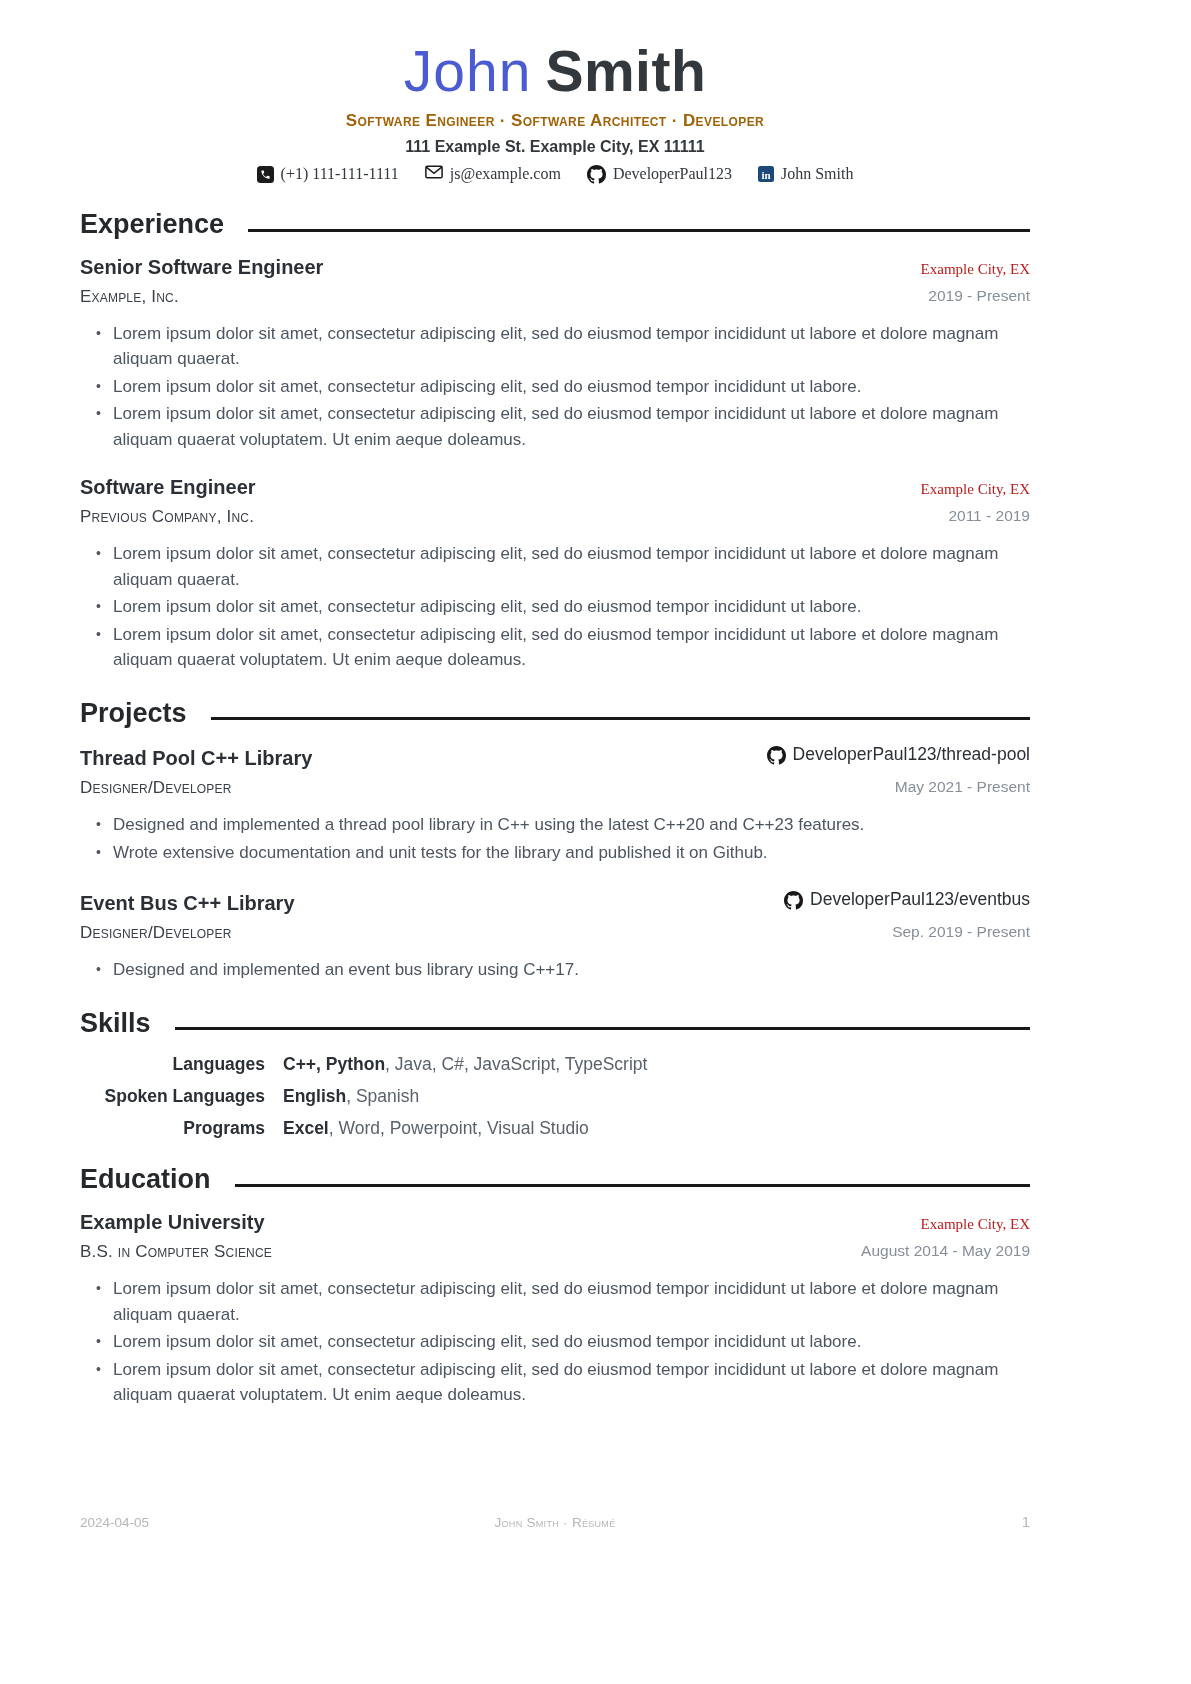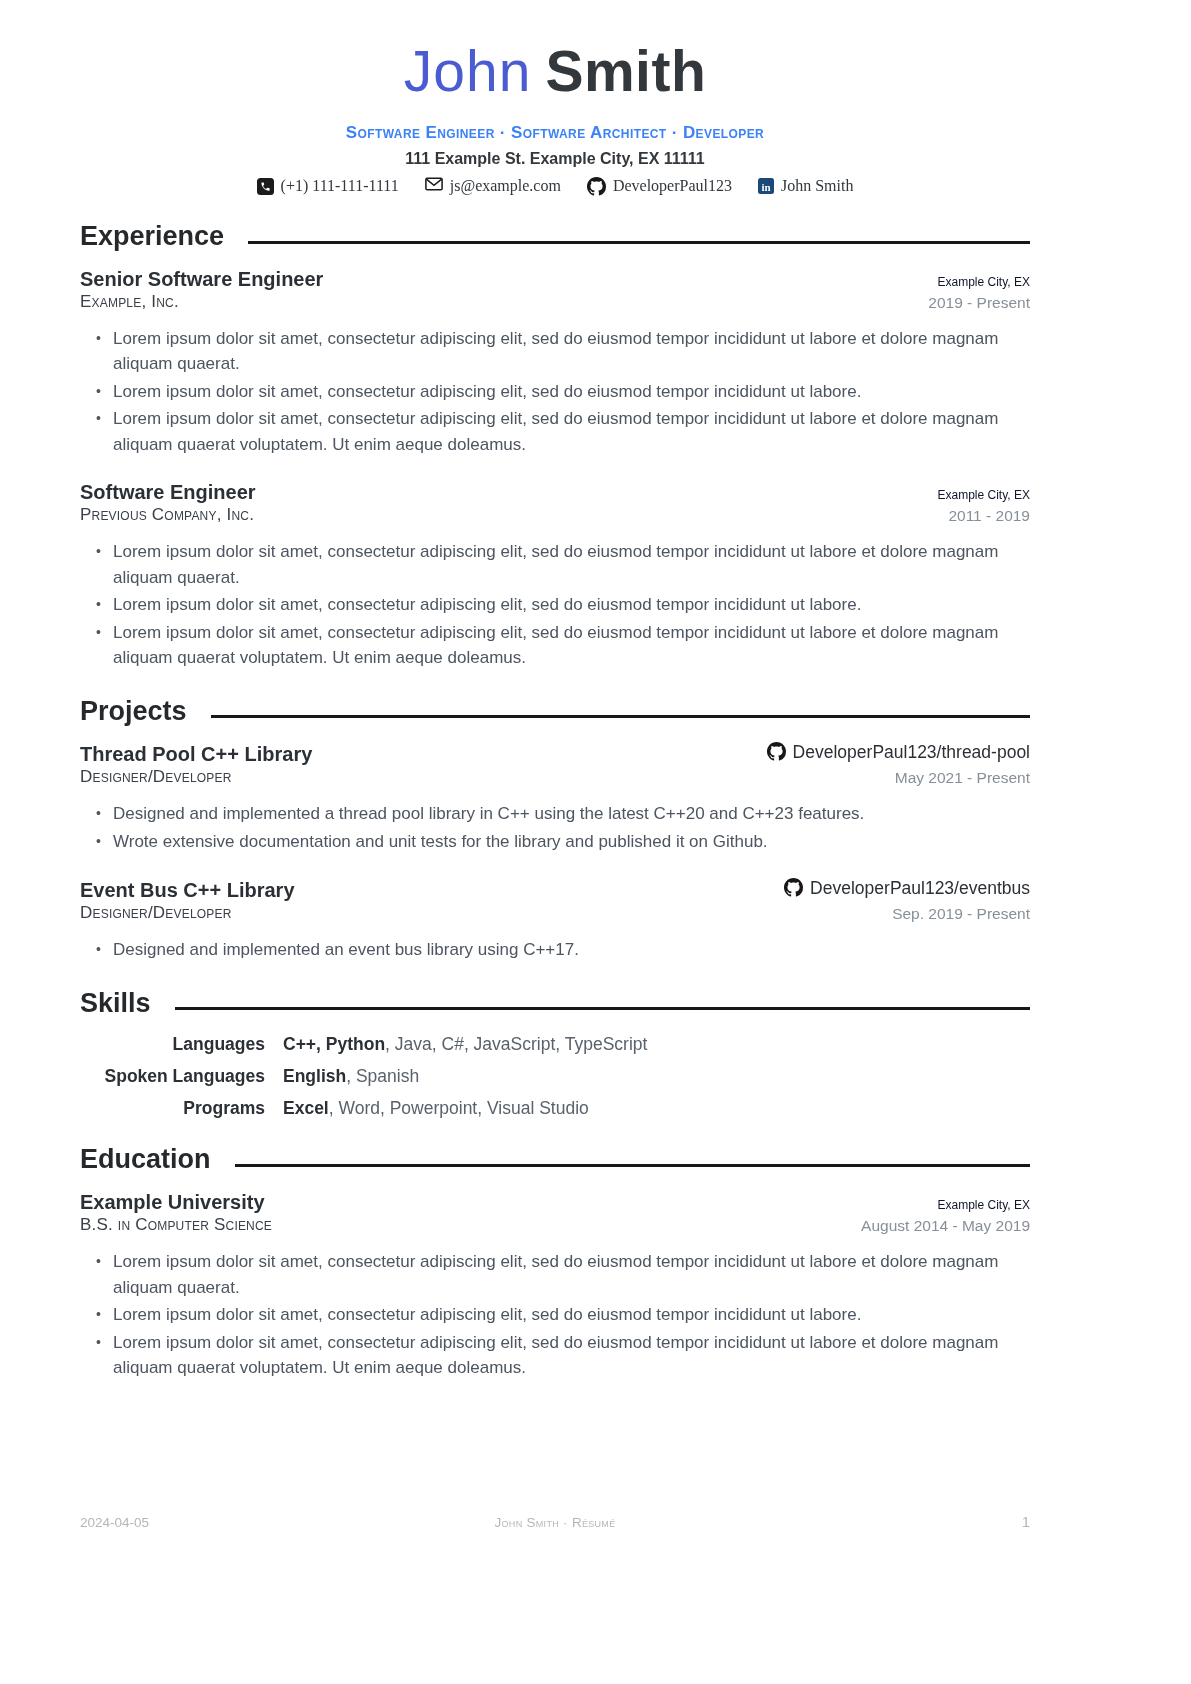--- a/index.html
+++ b/index.html
@@ -13,26 +13,26 @@
     padding: 42px 161px 0 80px;
     overflow: hidden;
   }
 
   
   .header { text-align: center; }
   .name { margin: 0; font-size: 57px; line-height: 1.05; }
   .name .first { color: #4b5bd2; font-weight: 300; letter-spacing: 1px; }
   .name .last  { color: #33383d; font-weight: 700; margin-left: 14px; letter-spacing: 0.5px; }
   .tagline {
-    margin-top: 21px;
+    margin-top: 9px;
     font-variant: small-caps;
     font-weight: 600;
     font-size: 17px;
     letter-spacing: 0.4px;
-    color: #3b82f6;
+    color: #a16207;
   }
   .address { margin-top: 7px; font-weight: 700; font-size: 16px; color: #33383d; }
   .contacts {
     margin-top: 9px;
     display: flex; justify-content: center; align-items: center; gap: 26px;
     font-size: 16px; color: #33383d; font-family: Liberation Serif, serif;
   }
   .contact { display: inline-flex; align-items: center; gap: 7px; color: #33383d; text-decoration: none; }
 
   
@@ -47,34 +47,34 @@
   .icon-li::after { content: "in"; }
 
   
   .sec-head { display: flex; align-items: flex-end; gap: 24px; margin-top: 26px; margin-bottom: 16px; }
   .sec-head h2 { margin: 0; font-size: 27px; font-weight: 700; color: #26292c; line-height: 1.1; }
   .sec-head .rule { flex: 1; border-bottom: 3px solid #17181a; margin-bottom: 8px; }
 
   .entry { margin-bottom: 24px; }
   .e-row1 { display: flex; justify-content: space-between; align-items: baseline; }
   .e-row1 h3 { margin: 0; font-size: 20px; font-weight: 700; color: #2b3036; }
-  .loc { font-size: 12px; color: #0f172a; }
-  .e-row2 { display: flex; justify-content: space-between; align-items: flex-end; margin-top: 1px; }
+  .loc { font-size: 15px; color: #b91c1c; font-family: Liberation Serif, serif; }
+  .e-row2 { display: flex; justify-content: space-between; align-items: flex-start; margin-top: 8px; }
   .sc { font-variant: small-caps; font-size: 17px; letter-spacing: 0.2px; color: #3a4049; }
   .dates { font-size: 15.5px; color: #878f98; }
 
   .bullets { margin: 14px 0 0 0; padding: 0; list-style: none; }
   .bullets li {
     position: relative; padding-left: 33px; margin-bottom: 2px;
     font-size: 17px; line-height: 1.5; color: #4c5560;
     hyphens: auto;
   }
   .bullets li::before { content: "•"; position: absolute; left: 16px; top: 2px; font-size: 14px; color: #4c5560; }
 
-  .repo { display: inline-flex; align-items: flex-start; gap: 7px; font-size: 17.5px;
+  .repo { display: inline-flex; align-items: flex-end; gap: 7px; font-size: 17.5px;
           color: #2b3036; text-decoration: none; padding-left: 37px; }
 
   
   .skills-block { margin-top: 4px; }
   .skill-row { display: grid; grid-template-columns: 185px 1fr; column-gap: 18px;
                margin-bottom: 11px; font-size: 17.5px; }
   .skill-label { text-align: right; font-weight: 700; color: #2b3036; }
   .skill-val .b { font-weight: 700; color: #2b3036; }
   .skill-val .rest { color: #59626c; }
 

